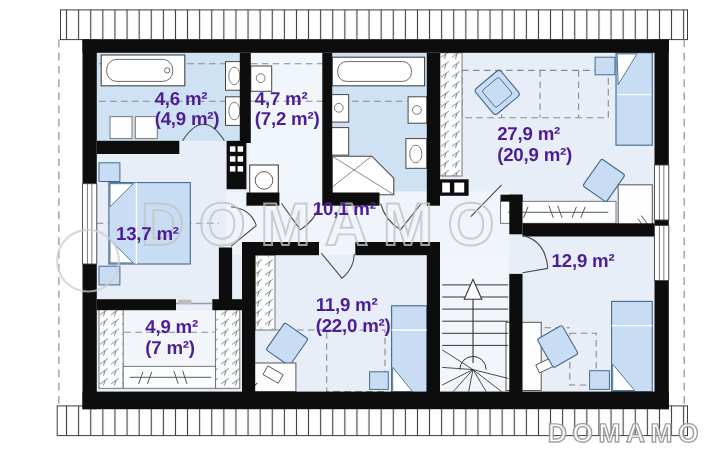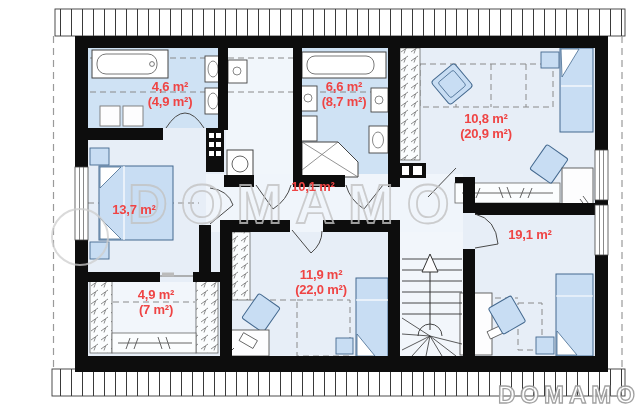--- a/index.html
+++ b/index.html
@@ -1,20 +1,20 @@
 <!DOCTYPE html>
 <html><head>
 <meta charset="utf-8">
 <style>
   html,body{margin:0;padding:0;background:#ffffff;}
   #stage{position:relative;width:640px;height:413px;background:#fff;overflow:hidden;
          font-family:"Liberation Sans",sans-serif;}
   #plan-svg{position:absolute;left:0;top:0;z-index:1;}
-  .room-label{position:absolute;transform:translateX(-50%);text-align:center;
-      font-weight:700;font-size:13px;line-height:1.13;color:#ef4444;
+  .room-label{position:absolute;transform:translateX(-50%);
+      font-weight:700;font-size:17px;line-height:1.13;color:#4c1d95;
       white-space:nowrap;z-index:4;letter-spacing:-0.2px;}
   .wm{position:absolute;font-weight:700;color:transparent;
       -webkit-text-stroke:1.8px #c3c3c3;z-index:3;opacity:0.8;user-select:none;}
   .wm-big{left:128px;top:172px;font-size:55px;letter-spacing:13px;}
   .wm-small{left:498px;top:381px;font-size:24px;letter-spacing:5px;
       -webkit-text-stroke:1.3px #9d9d9d;color:rgba(255,255,255,0.9);opacity:0.95;}
 </style>
 </head>
 <body>
 
@@ -256,36 +256,36 @@
     <path d="M292 230 L311 253 M311 253 Q322 244 322 231"></path>
   </g>
 
   <circle cx="80" cy="237" r="28" fill="none" stroke="#cdcdcd" stroke-width="2" opacity="0.75"></circle>
 </svg>
 
 <div class="room-label" style="left:170px;top:80px;">
   <div>4,6 m²</div>
   <div>(4,9 m²)</div>
 </div>
-<div class="room-label" style="left:344px;top:80px;">
-  <div>6,6 m²</div>
-  <div>(8,7 m²)</div>
+<div class="room-label" style="left:261px;top:80px;">
+  <div>4,7 m²</div>
+  <div>(7,2 m²)</div>
 </div>
 <div class="room-label" style="left:486px;top:112px;">
-  <div>10,8 m²</div>
+  <div>27,9 m²</div>
   <div>(20,9 m²)</div>
 </div>
 <div class="room-label" style="left:134px;top:192px;margin-top:11px;">
   <div>13,7 m²</div>
 </div>
 <div class="room-label" style="left:313px;top:180px;">
   <div>10,1 m²</div>
 </div>
 <div class="room-label" style="left:530px;top:228px;">
-  <div>19,1 m²</div>
+  <div>12,9 m²</div>
 </div>
 <div class="room-label" style="left:156px;top:288px;">
   <div>4,9 m²</div>
   <div>(7 m²)</div>
 </div>
 <div class="room-label" style="left:321px;top:268px;">
   <div>11,9 m²</div>
   <div>(22,0 m²)</div>
 </div>
 

